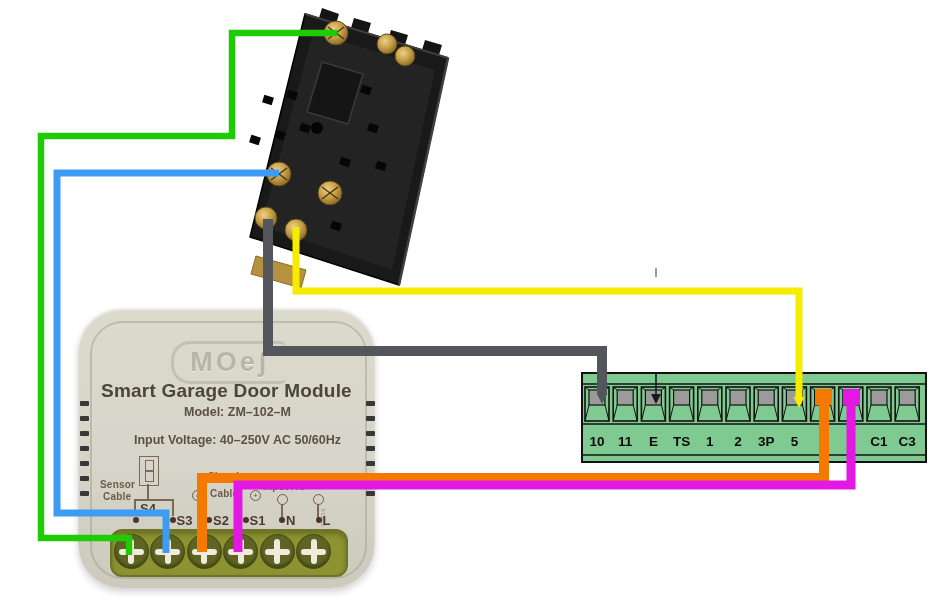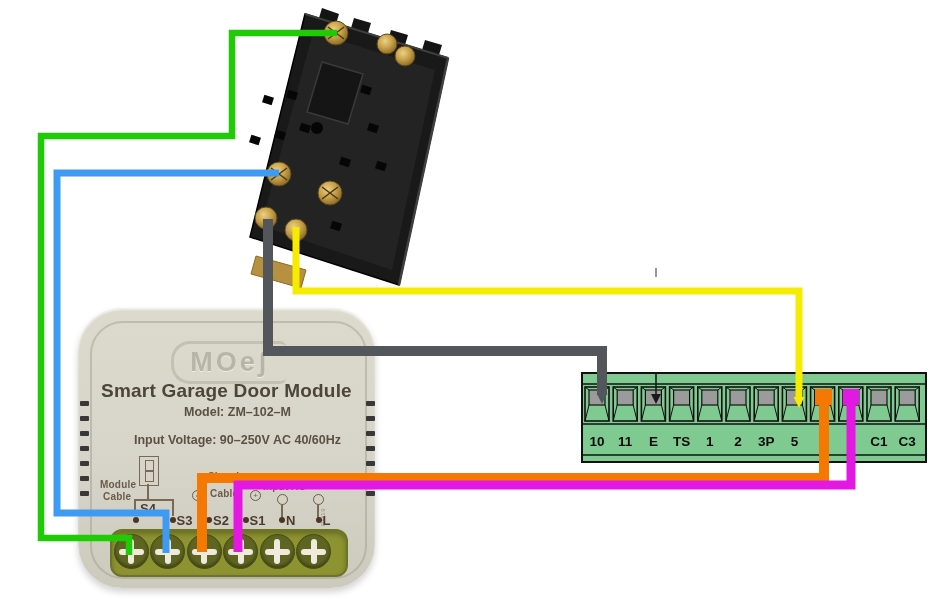--- a/index.html
+++ b/index.html
@@ -51,21 +51,21 @@
 
   <div class="abs module-body"></div>
   <div class="abs module-inner"></div>
 
   <div class="abs logo">
     <span>MOeʃ</span>
   </div>
 
   <div class="abs mod-title">Smart Garage Door Module</div>
   <div class="abs mod-line" style="top:405px">Model: ZM–102–M</div>
-  <div class="abs mod-line" style="top:433px">Input Voltage: 90–250V AC 40/60Hz</div>
+  <div class="abs mod-line" style="top:433px">Input Voltage: 40–250V AC 50/60Hz</div>
 
   <div id="vents-left">
       <div class="vent" style="position:absolute;left:80px;top:401px"></div>
       <div class="vent" style="position:absolute;left:80px;top:416px"></div>
       <div class="vent" style="position:absolute;left:80px;top:431px"></div>
       <div class="vent" style="position:absolute;left:80px;top:446px"></div>
       <div class="vent" style="position:absolute;left:80px;top:461px"></div>
       <div class="vent" style="position:absolute;left:80px;top:476px"></div>
       <div class="vent" style="position:absolute;left:80px;top:491px"></div>
     </div>
@@ -79,21 +79,21 @@
       <div class="vent" style="position:absolute;left:366px;top:491px"></div>
     </div>
 
   <div class="abs brown-box" style="left:139px;top:456px;width:18px;height:28px"></div>
   <div class="abs brown-box" style="left:145px;top:460px;width:7px;height:9px;border-width:1px"></div>
   <div class="abs brown-box" style="left:145px;top:471px;width:7px;height:9px;border-width:1px"></div>
   <div class="abs brown-line" style="left:147px;top:484px;width:2px;height:15px"></div>
   <div class="abs brown-line" style="left:134px;top:499px;width:40px;height:2px"></div>
   <div class="abs brown-line" style="left:134px;top:501px;width:2px;height:15px"></div>
   <div class="abs brown-line" style="left:172px;top:501px;width:2px;height:15px"></div>
-  <div class="abs tiny-label" style="left:100px;top:479px">Module</div>
+  <div class="abs tiny-label" style="left:100px;top:479px">Sensor</div>
   <div class="abs tiny-label" style="left:103px;top:491px">Cable</div>
 
   <div class="abs tiny-label" style="left:208px;top:471px">Signal</div>
   <div class="abs tiny-label" style="left:210px;top:488px">Cable</div>
   <div class="abs pin-circle" style="left:192px;top:490px">
       <span>•</span>
     </div>
   <div class="abs pin-circle" style="left:250px;top:490px">
       <span>+</span>
     </div>

